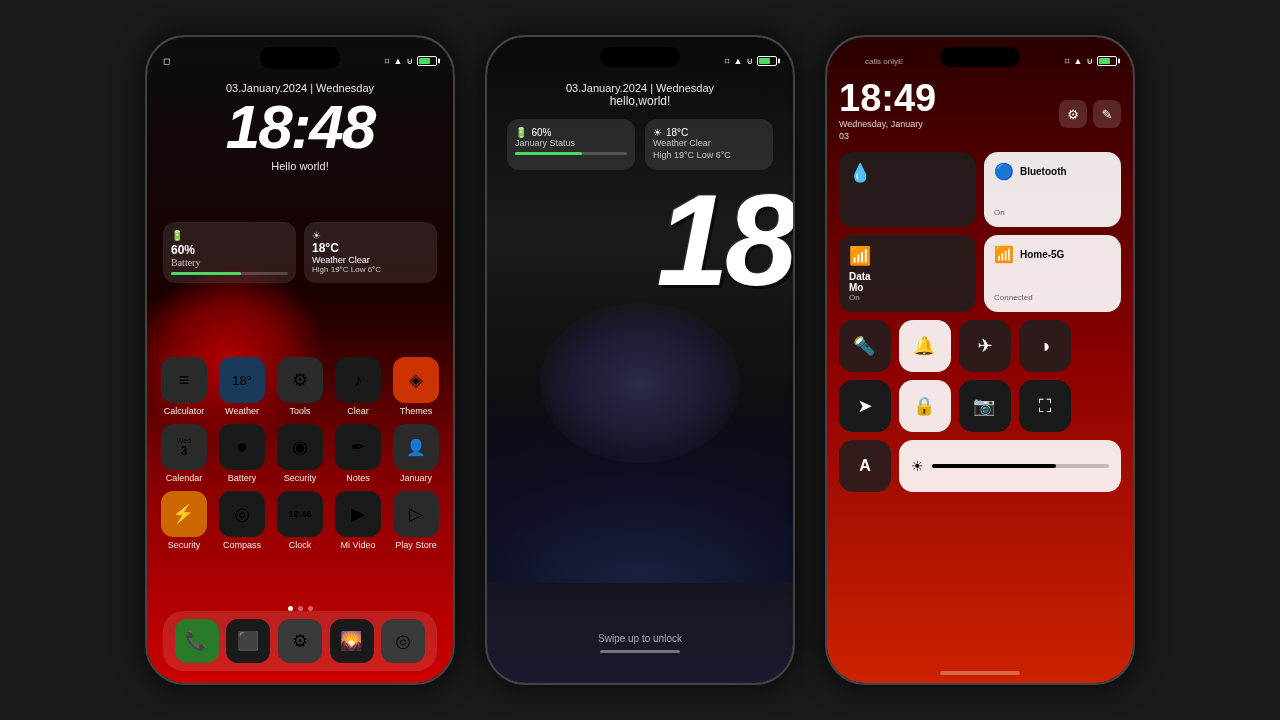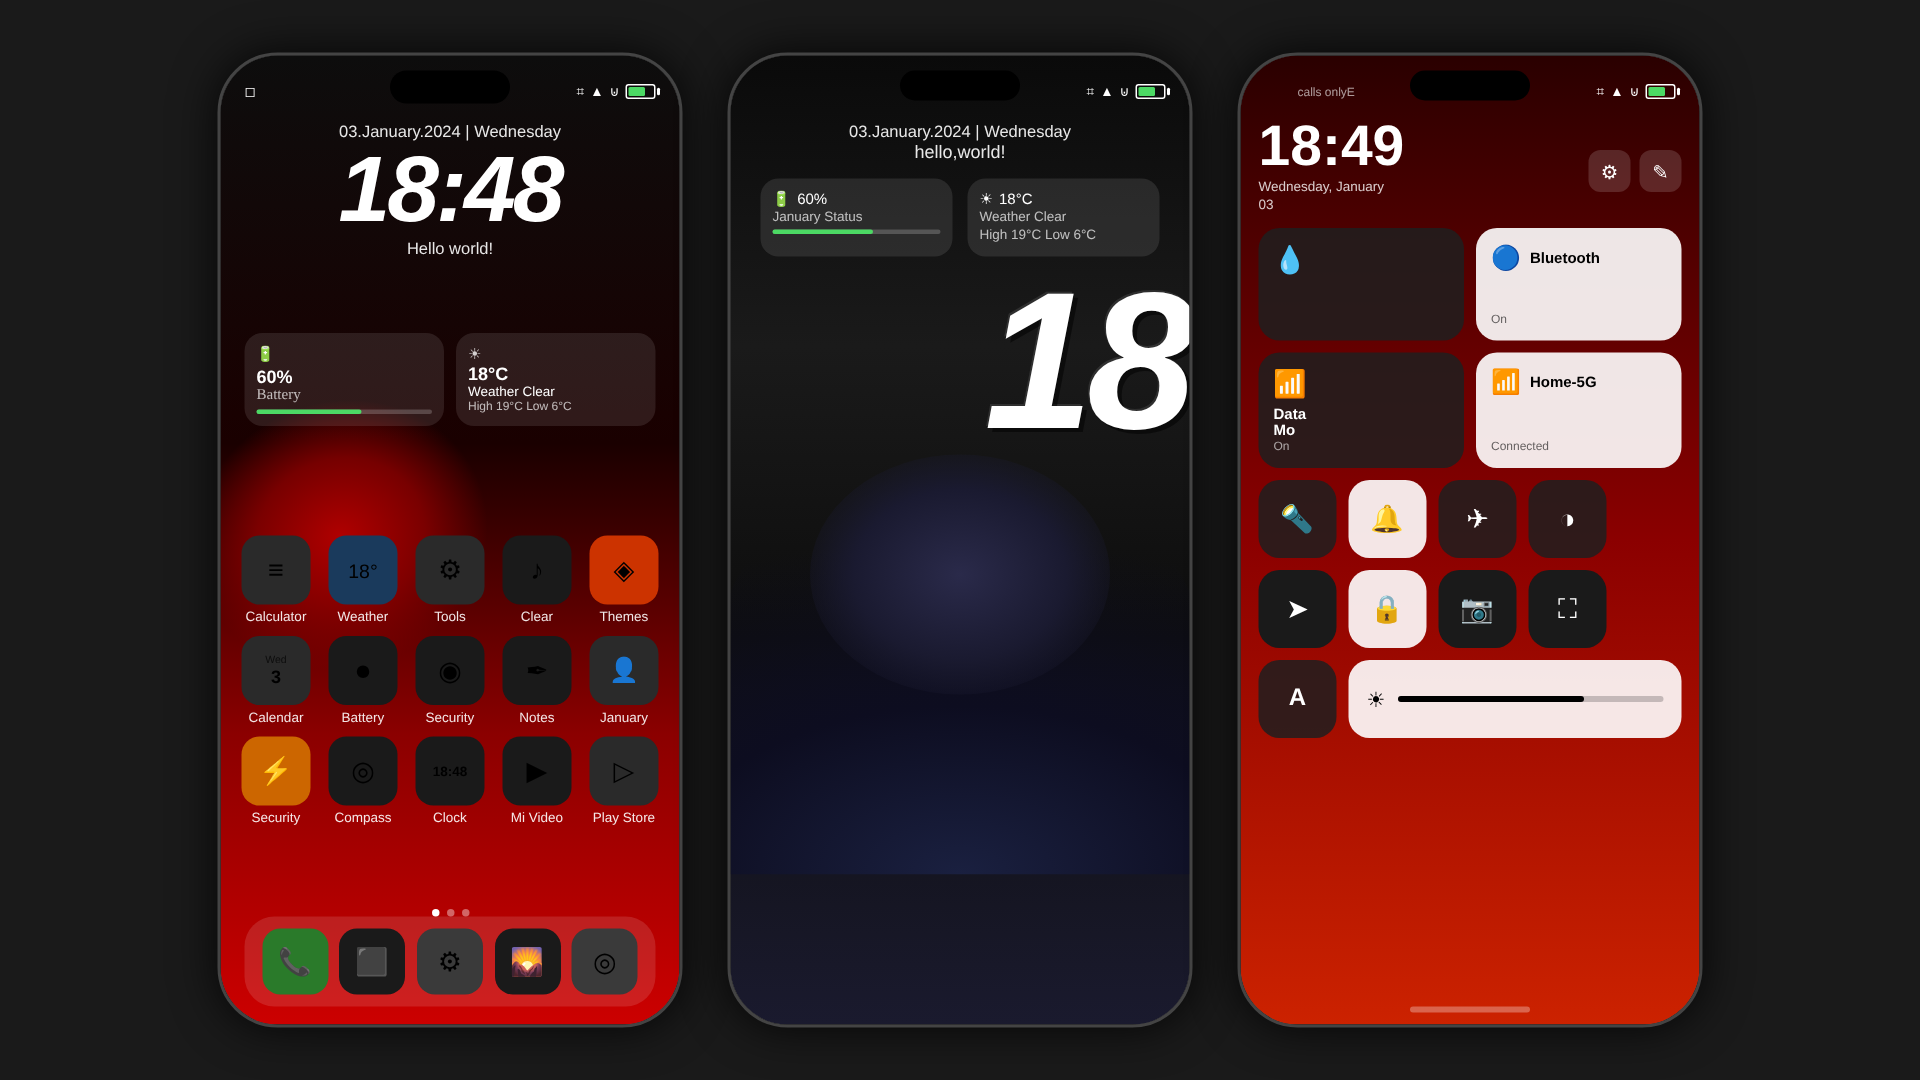--- a/index.html
+++ b/index.html
@@ -675,20 +675,24 @@
         </div>
         <div class="w-title">Weather Clear</div>
         <div class="w-title">High 19°C Low 6°C</div>
       </div>
     </div>
 
     <div class="phone2-time">
       <div>18</div>
     </div>
 
+    <div class="swipe-hint">
+      <div>Swipe up to unlock</div>
+      <div class="swipe-line"></div>
+    </div>
   </div>
 </div>
 
 <div class="phone">
   <div class="phone-screen">
     <div class="phone3-bg"></div>
 
     <div class="status-bar">
       <div class="left" style="display:flex; flex-direction:row; align-items:center;margin-left:22px;">
         <span style="font-size:8px; color:rgba(255,255,255,0.6);">calls only</span>

